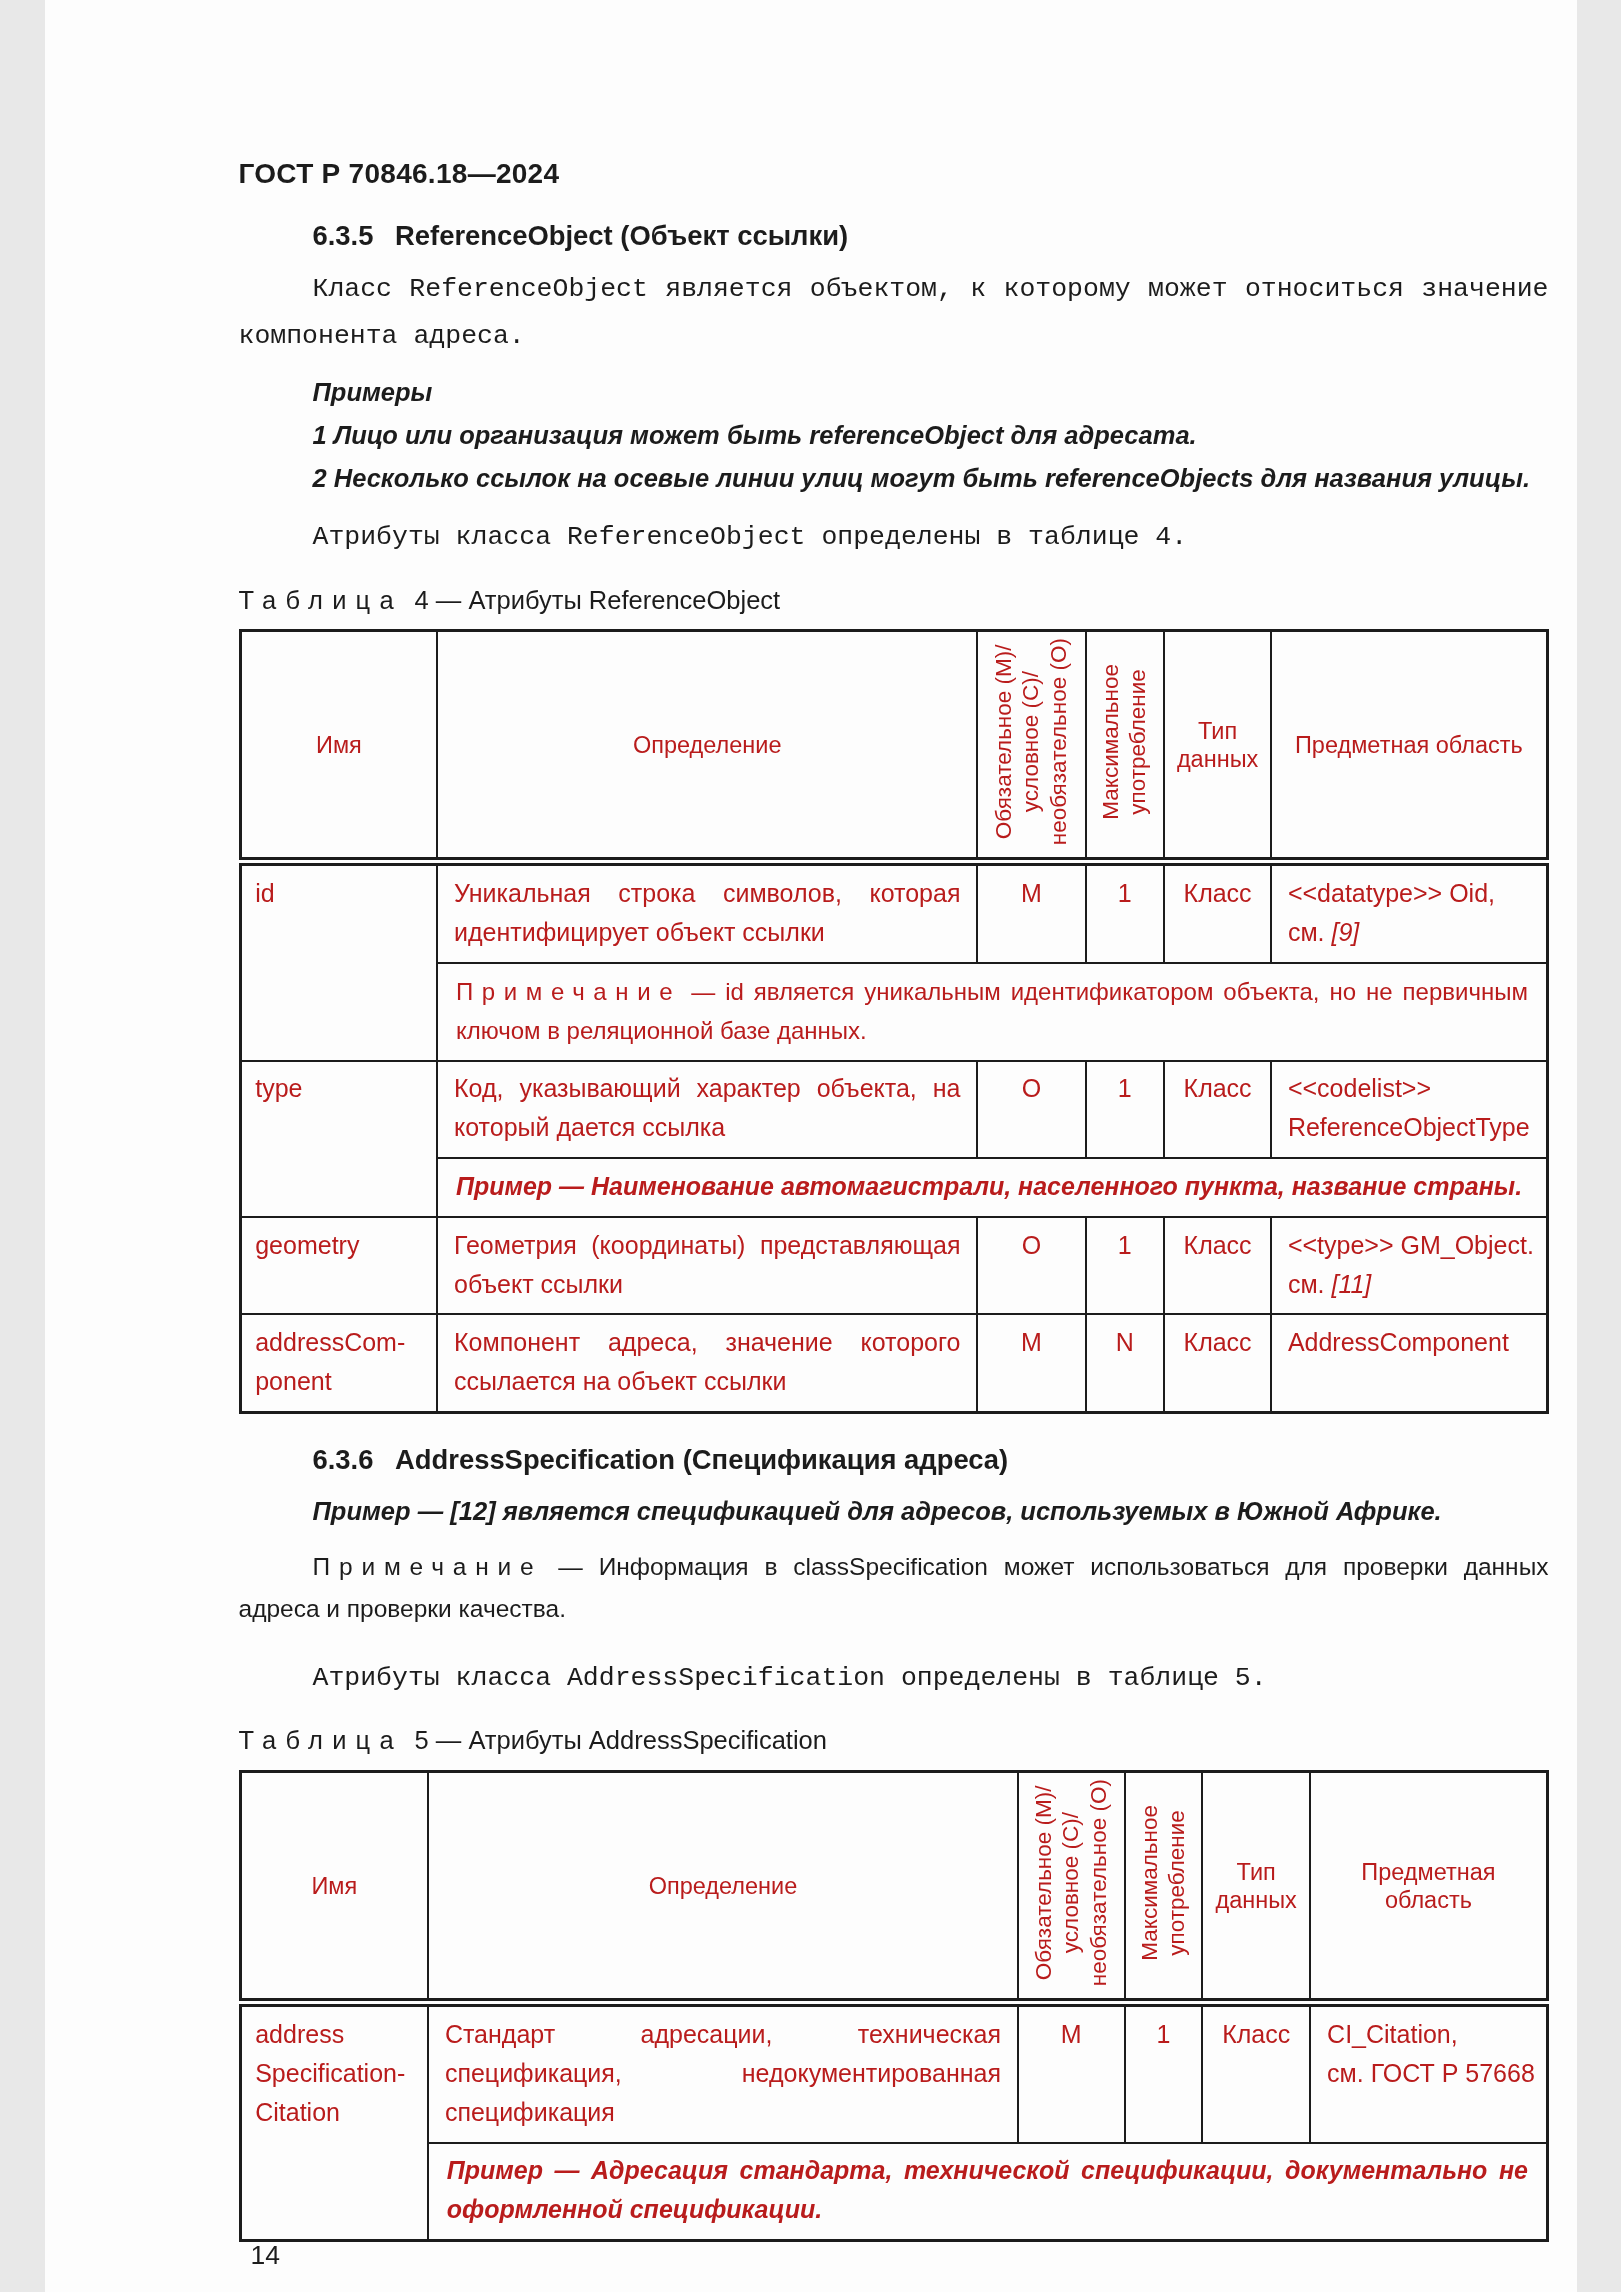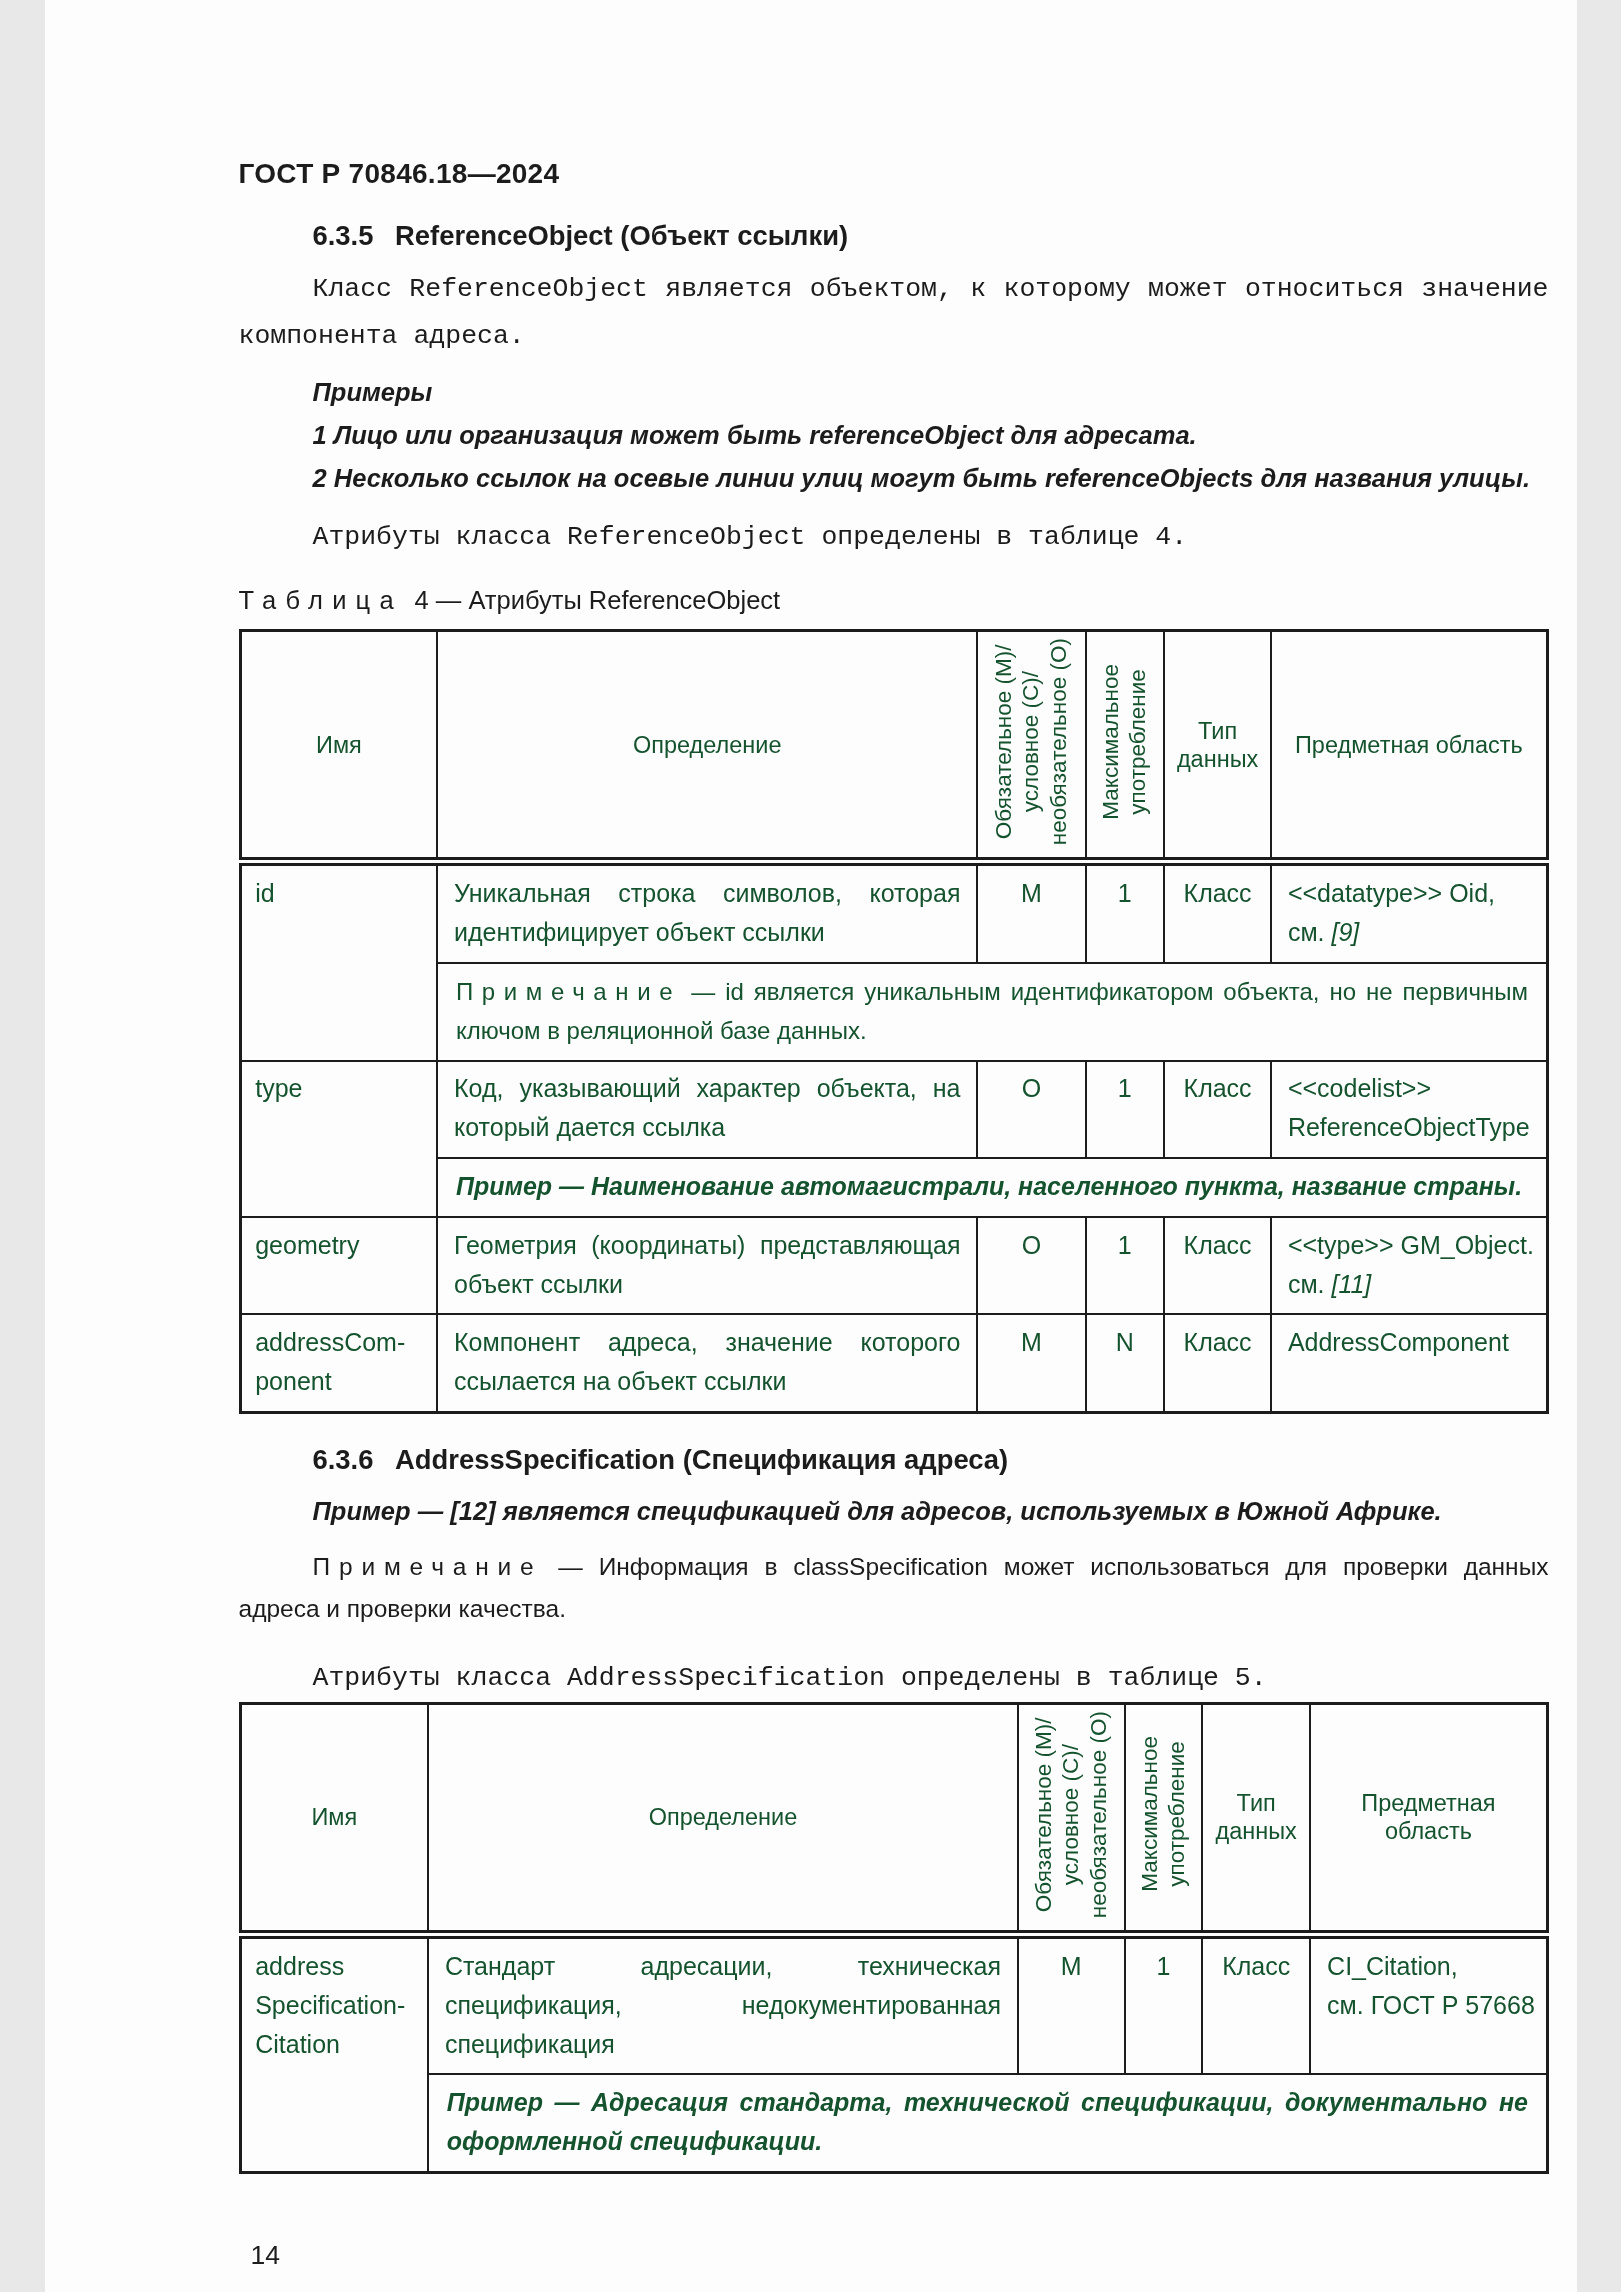--- a/index.html
+++ b/index.html
@@ -16,21 +16,21 @@
   .para{font-size:26.5px; line-height:47px; text-align:justify; text-indent:74px; margin:0;font-family:Liberation Mono, monospace;}
   .para.mt{margin-top:13.7px;}
   .examples{margin-top:11.8px; padding-left:74px;}
   .ex-line{font-size:25.5px; line-height:43px; font-weight:700; font-style:italic;}
   .ex-para{font-size:25.5px; line-height:43px; font-weight:700; font-style:italic; padding-left:74px; margin-top:9.8px; text-align:justify;}
   .note-para{font-size:24.5px; line-height:42px; text-align:justify; text-indent:74px; margin-top:13.7px;}
   .lsp{letter-spacing:.36em;}
   .table-label{font-size:25.5px; line-height:31px; margin:23.5px 0 13.7px 0;}
   .table-label .label-rest{margin-left:11.8px;}
   table.gost{width:100%; border-collapse:collapse; table-layout:fixed;
-    border:3.9px solid #1c1c1c; font-size:25px; color:#14532d;}
+    border:3.9px solid #1c1c1c; font-size:25px; color:#b91c1c;}
   .gost th{
     font-size:23.5px; font-weight:400; text-align:center; vertical-align:middle;
     line-height:28px; padding:5.9px 3.9px; border:2px solid #1c1c1c;
     border-bottom:9.8px double #1c1c1c;
   }
   .gost thead tr{height:201px;}
   .gost td{
     border:2px solid #1c1c1c; border-top-width:2.9px; border-bottom-width:2.9px;
     vertical-align:top; line-height:39px; padding:7.8px 15.7px 9.8px 15.7px;
   }
@@ -161,20 +161,23 @@
 
 
     <div class="ex-para">Пример — [12] является спецификацией для адресов, используемых в Южной Африке.</div>
 
     <p class="note-para">
       <span class="lsp">Примечание</span> <span>— Информация в classSpecification может использоваться для проверки данных адреса и проверки качества.</span>
     </p>
 
     <p class="para mt">Атрибуты класса AddressSpecification определены в таблице 5.</p>
 
+    <div class="table-label">
+      <span class="lsp">Таблица</span><span class="label-rest">5 — Атрибуты AddressSpecification</span>
+    </div>
 
     <table class="gost t5">
       <colgroup>
         <col class="c1">
           <col class="c2">
           <col class="c3">
           <col class="c4">
           <col class="c5">
           <col class="c6">
       </colgroup>

